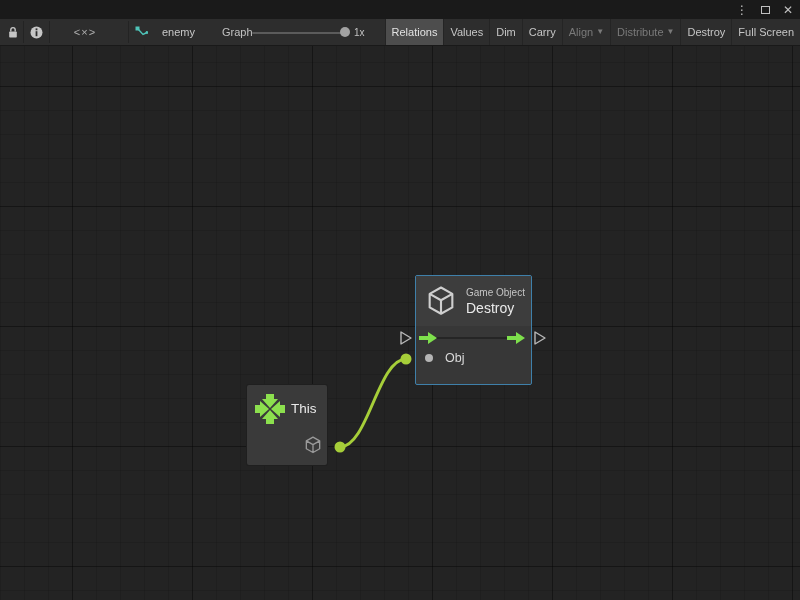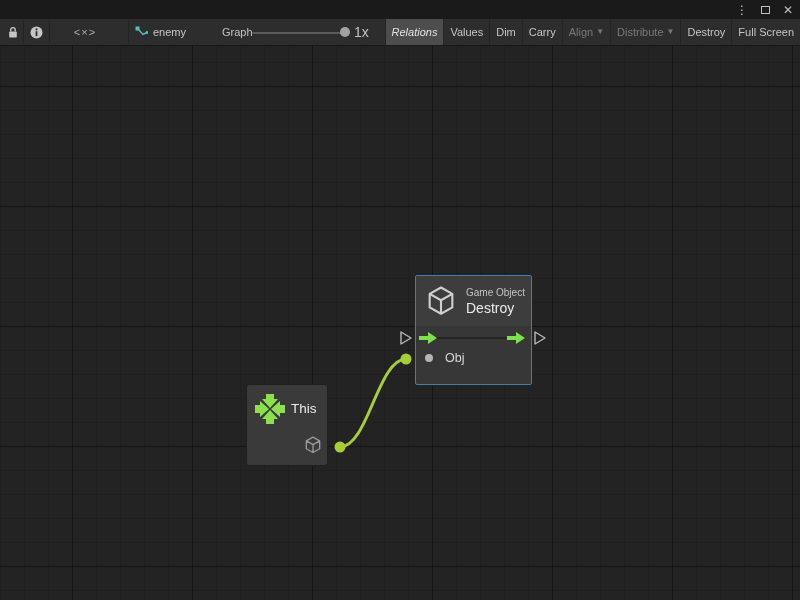--- a/index.html
+++ b/index.html
@@ -32,32 +32,32 @@
   .win-controls{position:absolute;right:4px;top:0;height:19px;display:flex;align-items:center;gap:7px;}
   .win-btn{width:16px;height:16px;display:flex;align-items:center;justify-content:center;
            color:#c0c0c0;font-size:12px;line-height:1;cursor:default;}
   .maximize-box{width:9px;height:8px;border:1px solid #c0c0c0;display:block;}
 
   
   .toolbar{position:absolute;left:0;top:19px;width:800px;height:27px;background:var(--bg-toolbar);
            border-bottom:1px solid #191919;}
   .tb-sep{position:absolute;top:2px;bottom:2px;width:1px;background:#232323;}
   .tb-icon-btn{position:absolute;top:0;height:26px;display:flex;align-items:center;justify-content:center;}
-  .graph-name{position:absolute;left:135px;top:0;height:26px;display:flex;align-items:center;gap:5px;
+  .graph-name{position:absolute;left:135px;top:0;height:26px;display:flex;align-items:center;gap:14px;
               font-size:11px;color:#c8c8c8;}
   .zoom-label{position:absolute;left:222px;top:0;height:26px;display:flex;align-items:center;
               font-size:11px;color:#c2c2c2;}
   .zoom-track{position:absolute;left:252px;top:12.5px;width:91px;height:2px;background:#5b5b5b;border-radius:1px;}
   .zoom-knob{position:absolute;left:340px;top:8px;width:10px;height:10px;border-radius:50%;background:#a2a2a2;}
   .zoom-value{position:absolute;left:354px;top:0;height:26px;display:flex;align-items:center;
-              font-size:14px;color:#c2c2c2;}
+              font-size:10px;color:#c2c2c2;}
   .tb-buttons{position:absolute;right:0;top:0;height:26px;display:flex;align-items:stretch;}
   .tb-btn{display:flex;align-items:center;gap:3px;padding:0 6px;font-size:11px;color:var(--txt);
           border-left:1px solid #242424;white-space:nowrap;cursor:default;}
-  .tb-btn.active{background:#4d4d4d;color:#e2e2e2;font-style:italic;}
+  .tb-btn.active{background:#4d4d4d;color:#e2e2e2;}
   .tb-btn.disabled{color:var(--txt-dim);}
   .dd-arrow{font-size:8px;line-height:1;}
 
   
   .canvas{position:absolute;left:0;top:46px;width:800px;height:554px;background-color:var(--bg-canvas);
     background-image:
       linear-gradient(to right, rgba(0,0,0,0.32) 1px, transparent 1px),
       linear-gradient(to bottom, rgba(0,0,0,0.32) 1px, transparent 1px),
       linear-gradient(to right, rgba(0,0,0,0.10) 1px, transparent 1px),
       linear-gradient(to bottom, rgba(0,0,0,0.10) 1px, transparent 1px);

